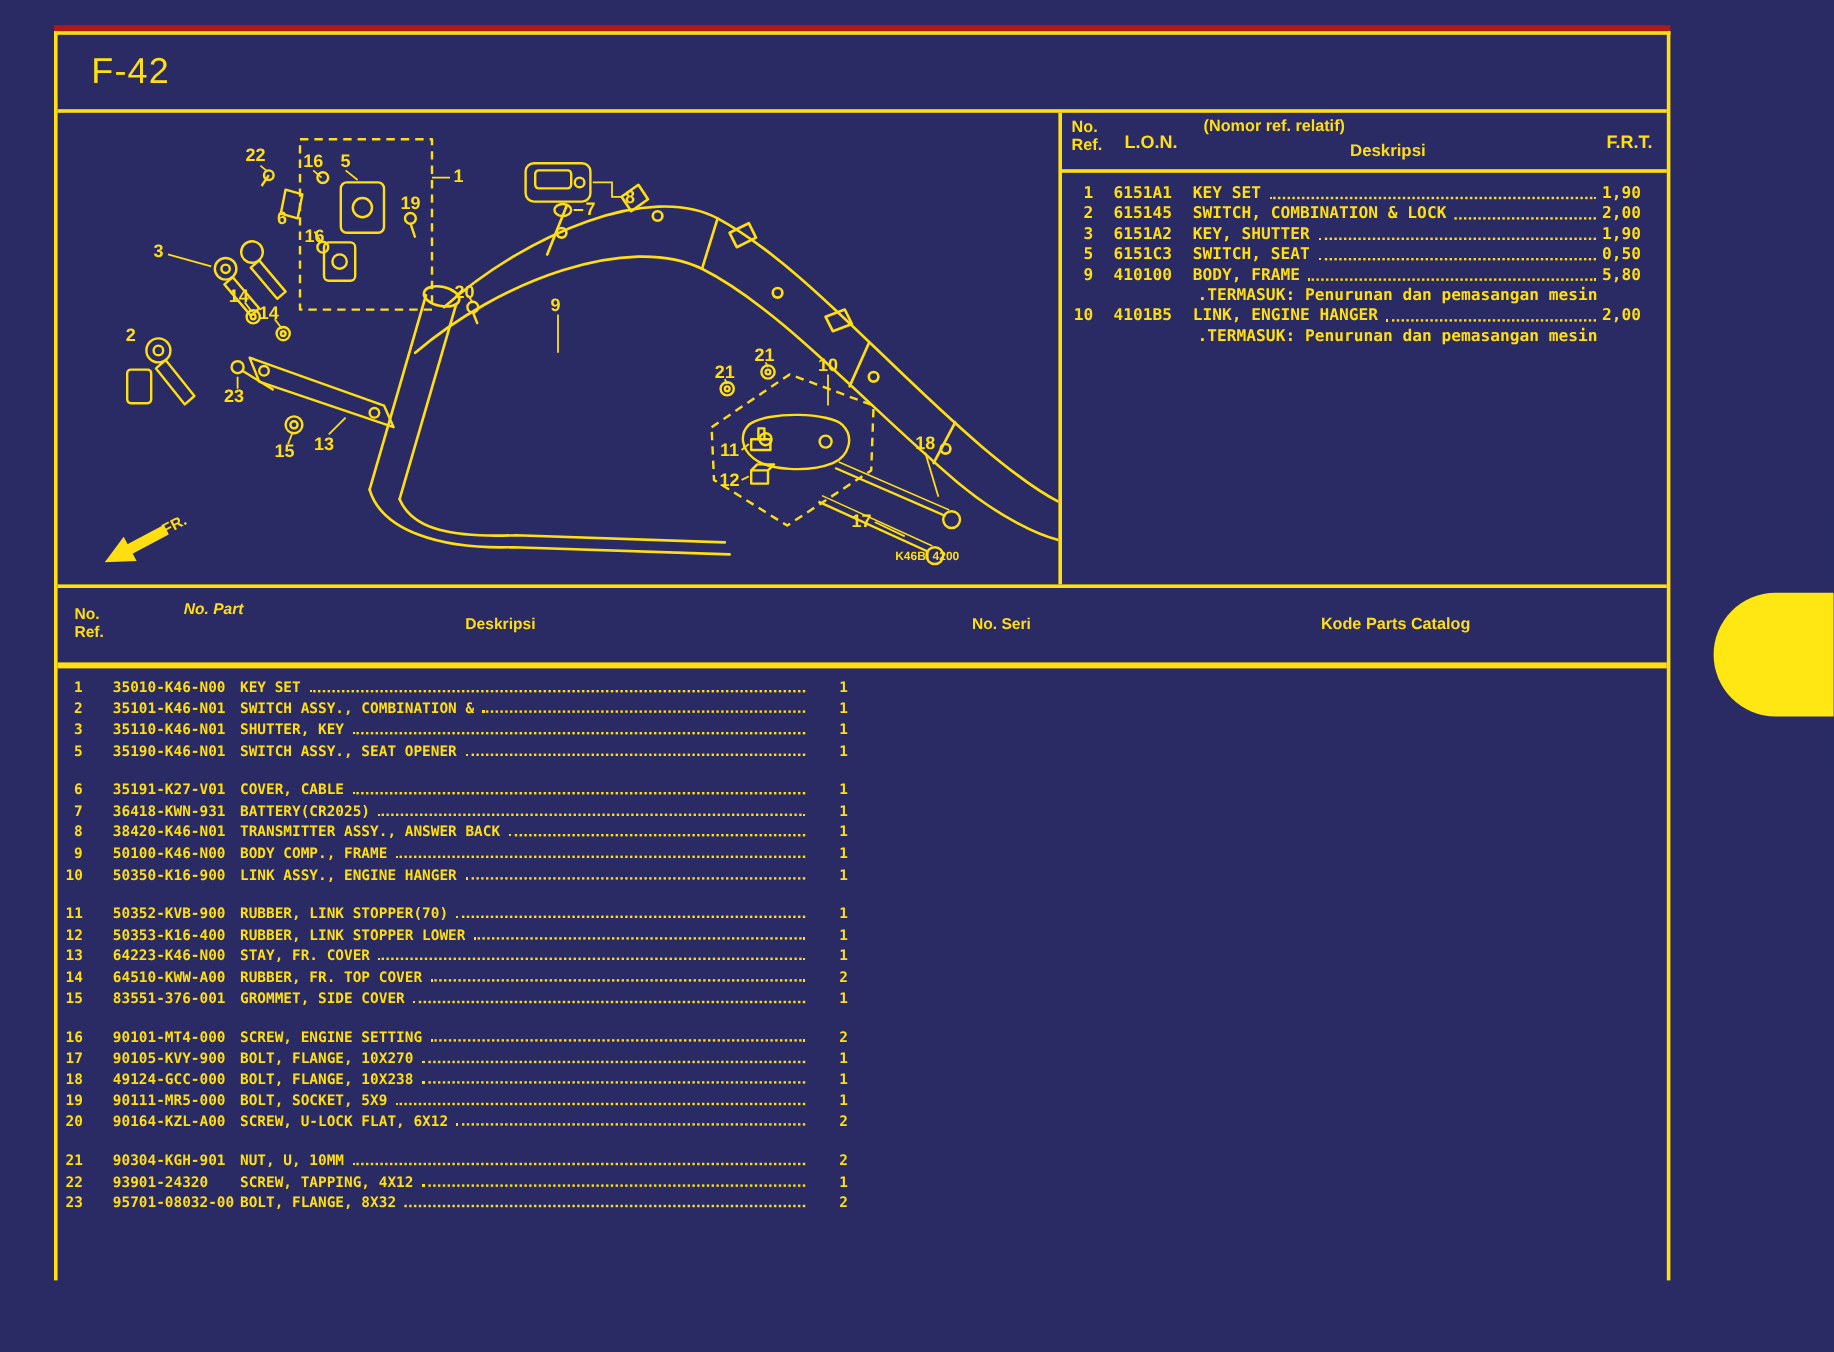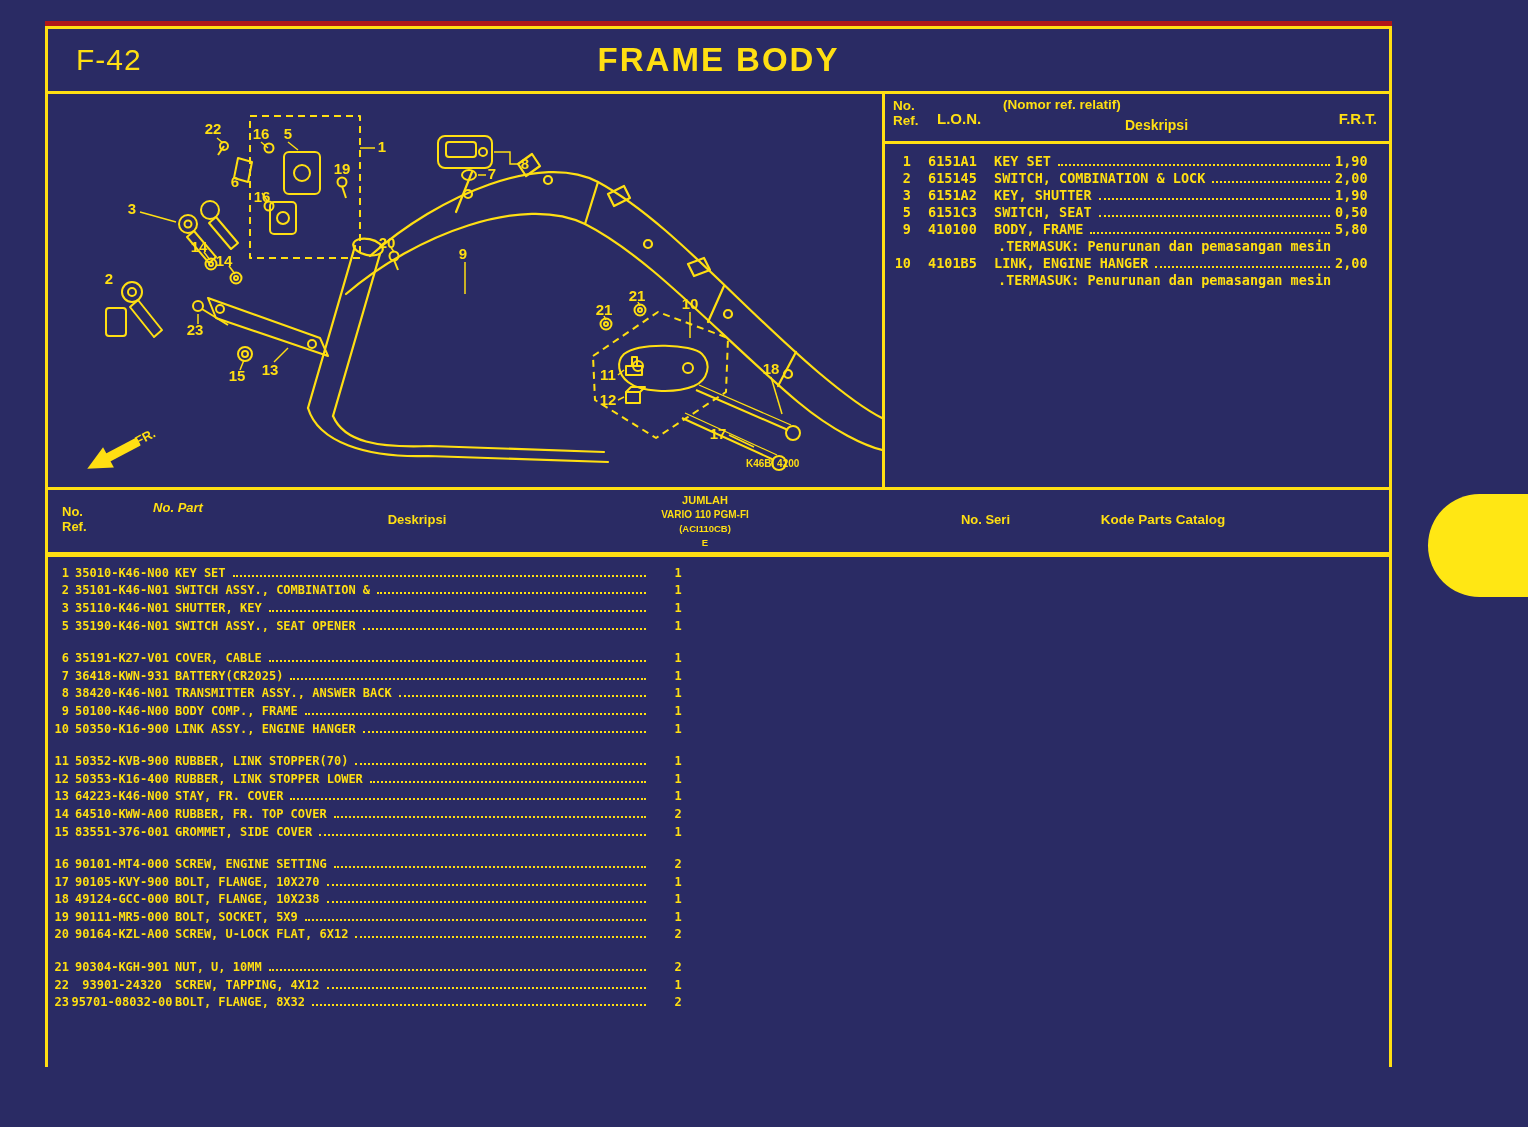--- a/index.html
+++ b/index.html
@@ -35,45 +35,44 @@
   .r-note-sp{width:113px;flex:none;}
   .dots{flex:1;border-bottom:2.5px dotted #ffdf12;margin:0 5px 3px 7px;min-width:10px;}
   
   .phead{border-top:3px solid #ffdf12;border-bottom:5px solid #ffdf12;height:62px;
          position:relative;font-weight:bold;font-size:13px;}
   .ph-no{position:absolute;left:14px;top:14px;line-height:15px;}
   .ph-part{position:absolute;left:30px;width:200px;top:10px;text-align:center;font-style:italic;}
   .ph-desk{position:absolute;left:269px;width:200px;top:22px;text-align:center;}
   .ph-jumlah{position:absolute;left:562px;width:190px;top:3px;text-align:center;line-height:13px;}
   .ph-j1{font-size:11px;} .ph-j2{font-size:10px;} .ph-j3{font-size:9.5px;} .ph-j4{font-size:9.5px;}
-  .ph-seri{position:absolute;left:762px;width:200px;top:22px;text-align:right;}
+  .ph-seri{position:absolute;left:762px;width:200px;top:22px;text-align:left;}
   .ph-kode{position:absolute;left:1015px;width:200px;top:22px;text-align:center;font-size:13.5px;}
   
   .pbody{padding-top:7px;font-family:"DejaVu Sans Mono",monospace;font-weight:bold;font-size:12px;}
   .pgroup{margin-bottom:15px;}
   .prow{display:flex;height:17.6px;align-items:center;}
   .c-ref{width:21px;text-align:right;flex:none;}
-  .c-part{width:106px;flex:none;text-align:center;}
+  .c-part{margin-left:25px;width:106px;flex:none;}
   .c-wrap{width:476px;flex:none;display:flex;align-items:flex-end;}
   .c-desc{white-space:nowrap;}
   .c-qty{width:54px;text-align:center;flex:none;}
   
   .tab{position:absolute;left:1428px;top:494px;width:120px;height:103px;background:#ffe714;
        border-radius:52px 0 0 52px;}
 </style>
 </head>
 <body>
 
 <div class="red-line"></div>
 
 <div class="outer">
 
   <div class="hdr">
     <span class="page-code">F-42</span>
-    <span class="page-title">FRAME BODY</span>
   </div>
 
   <div class="content">
 
     <div class="diag">
       <svg width="834" height="393" viewBox="0 0 834 393">
         <g stroke="#ffdf12" stroke-width="2.2" fill="none" stroke-linecap="round" stroke-linejoin="round">
           <path d="M322,162 C392,100 494,58 550,88 C620,126 690,210 770,278 C802,305 822,318 834,324"></path>
           <path d="M298,200 C368,140 476,100 537,130 C604,164 674,244 750,308 C786,338 818,352 834,356"></path>
           <path d="M550,88 L537,130"></path>
@@ -290,26 +289,20 @@
     </div>
   </div>
 
   <div class="phead">
     <span class="ph-no">
       <span>No.</span><br>
       <span>Ref.</span>
     </span>
     <span class="ph-part">No. Part</span>
     <span class="ph-desk">Deskripsi</span>
-    <span class="ph-jumlah">
-      <span class="ph-j1">JUMLAH</span><br>
-      <span class="ph-j2">VARIO 110 PGM-FI</span><br>
-      <span class="ph-j3">(ACI110CB)</span><br>
-      <span class="ph-j4">E</span>
-    </span>
     <span class="ph-seri">No. Seri</span>
     <span class="ph-kode">Kode Parts Catalog</span>
   </div>
 
   <div class="pbody">
       <div class="pgroup">
         <div class="prow">
           <span class="c-ref">1</span>
           <span class="c-part">35010-K46-N00</span>
           <span class="c-wrap">

